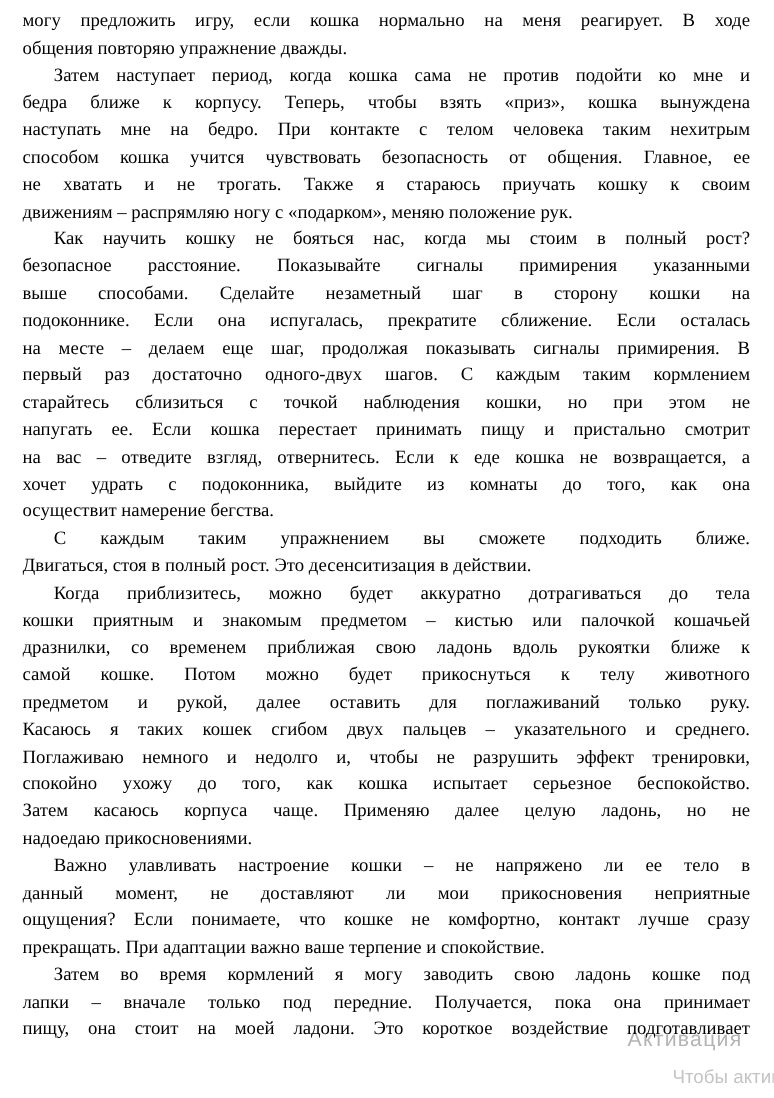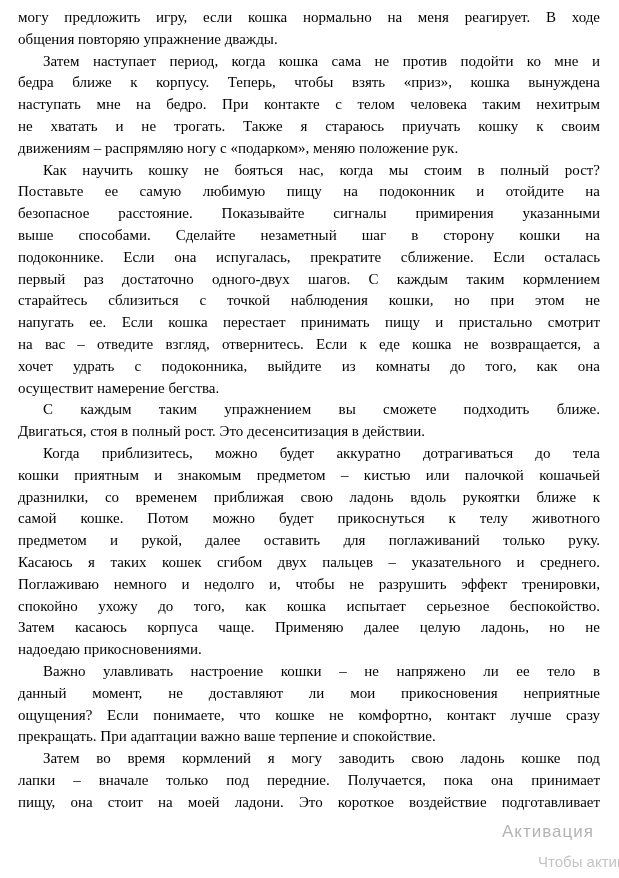--- a/index.html
+++ b/index.html
@@ -60,27 +60,28 @@
 
 <div class="watermark wm-line1">Активация</div>
 <div class="watermark wm-line2">Чтобы активир</div>
 
 <div class="text-block">
     <div class="line just">могу предложить игру, если кошка нормально на меня реагирует. В ходе</div>
     <div class="line">общения повторяю упражнение дважды.</div>
     <div class="line just indent">Затем наступает период, когда кошка сама не против подойти ко мне и</div>
     <div class="line just">бедра ближе к корпусу. Теперь, чтобы взять «приз», кошка вынуждена</div>
     <div class="line just">наступать мне на бедро. При контакте с телом человека таким нехитрым</div>
+    <div class="line just">способом кошка учится чувствовать безопасность от общения. Главное, ее</div>
     <div class="line just">не хватать и не трогать. Также я стараюсь приучать кошку к своим</div>
     <div class="line">движениям – распрямляю ногу с «подарком», меняю положение рук.</div>
     <div class="line just indent">Как научить кошку не бояться нас, когда мы стоим в полный рост?</div>
-    <div class="line just">Поставьте ее самую любимую пищу на подоконник и отойдите на</div>
     <div class="line just">безопасное расстояние. Показывайте сигналы примирения указанными</div>
     <div class="line just">выше способами. Сделайте незаметный шаг в сторону кошки на</div>
     <div class="line just">подоконнике. Если она испугалась, прекратите сближение. Если осталась</div>
+    <div class="line just">на месте – делаем еще шаг, продолжая показывать сигналы примирения. В</div>
     <div class="line just">первый раз достаточно одного-двух шагов. С каждым таким кормлением</div>
     <div class="line just">старайтесь сблизиться с точкой наблюдения кошки, но при этом не</div>
     <div class="line just">напугать ее. Если кошка перестает принимать пищу и пристально смотрит</div>
     <div class="line just">на вас – отведите взгляд, отвернитесь. Если к еде кошка не возвращается, а</div>
     <div class="line just">хочет удрать с подоконника, выйдите из комнаты до того, как она</div>
     <div class="line">осуществит намерение бегства.</div>
     <div class="line just indent">С каждым таким упражнением вы сможете подходить ближе.</div>
     <div class="line">Двигаться, стоя в полный рост. Это десенситизация в действии.</div>
     <div class="line just indent">Когда приблизитесь, можно будет аккуратно дотрагиваться до тела</div>
     <div class="line just">кошки приятным и знакомым предметом – кистью или палочкой кошачьей</div>

